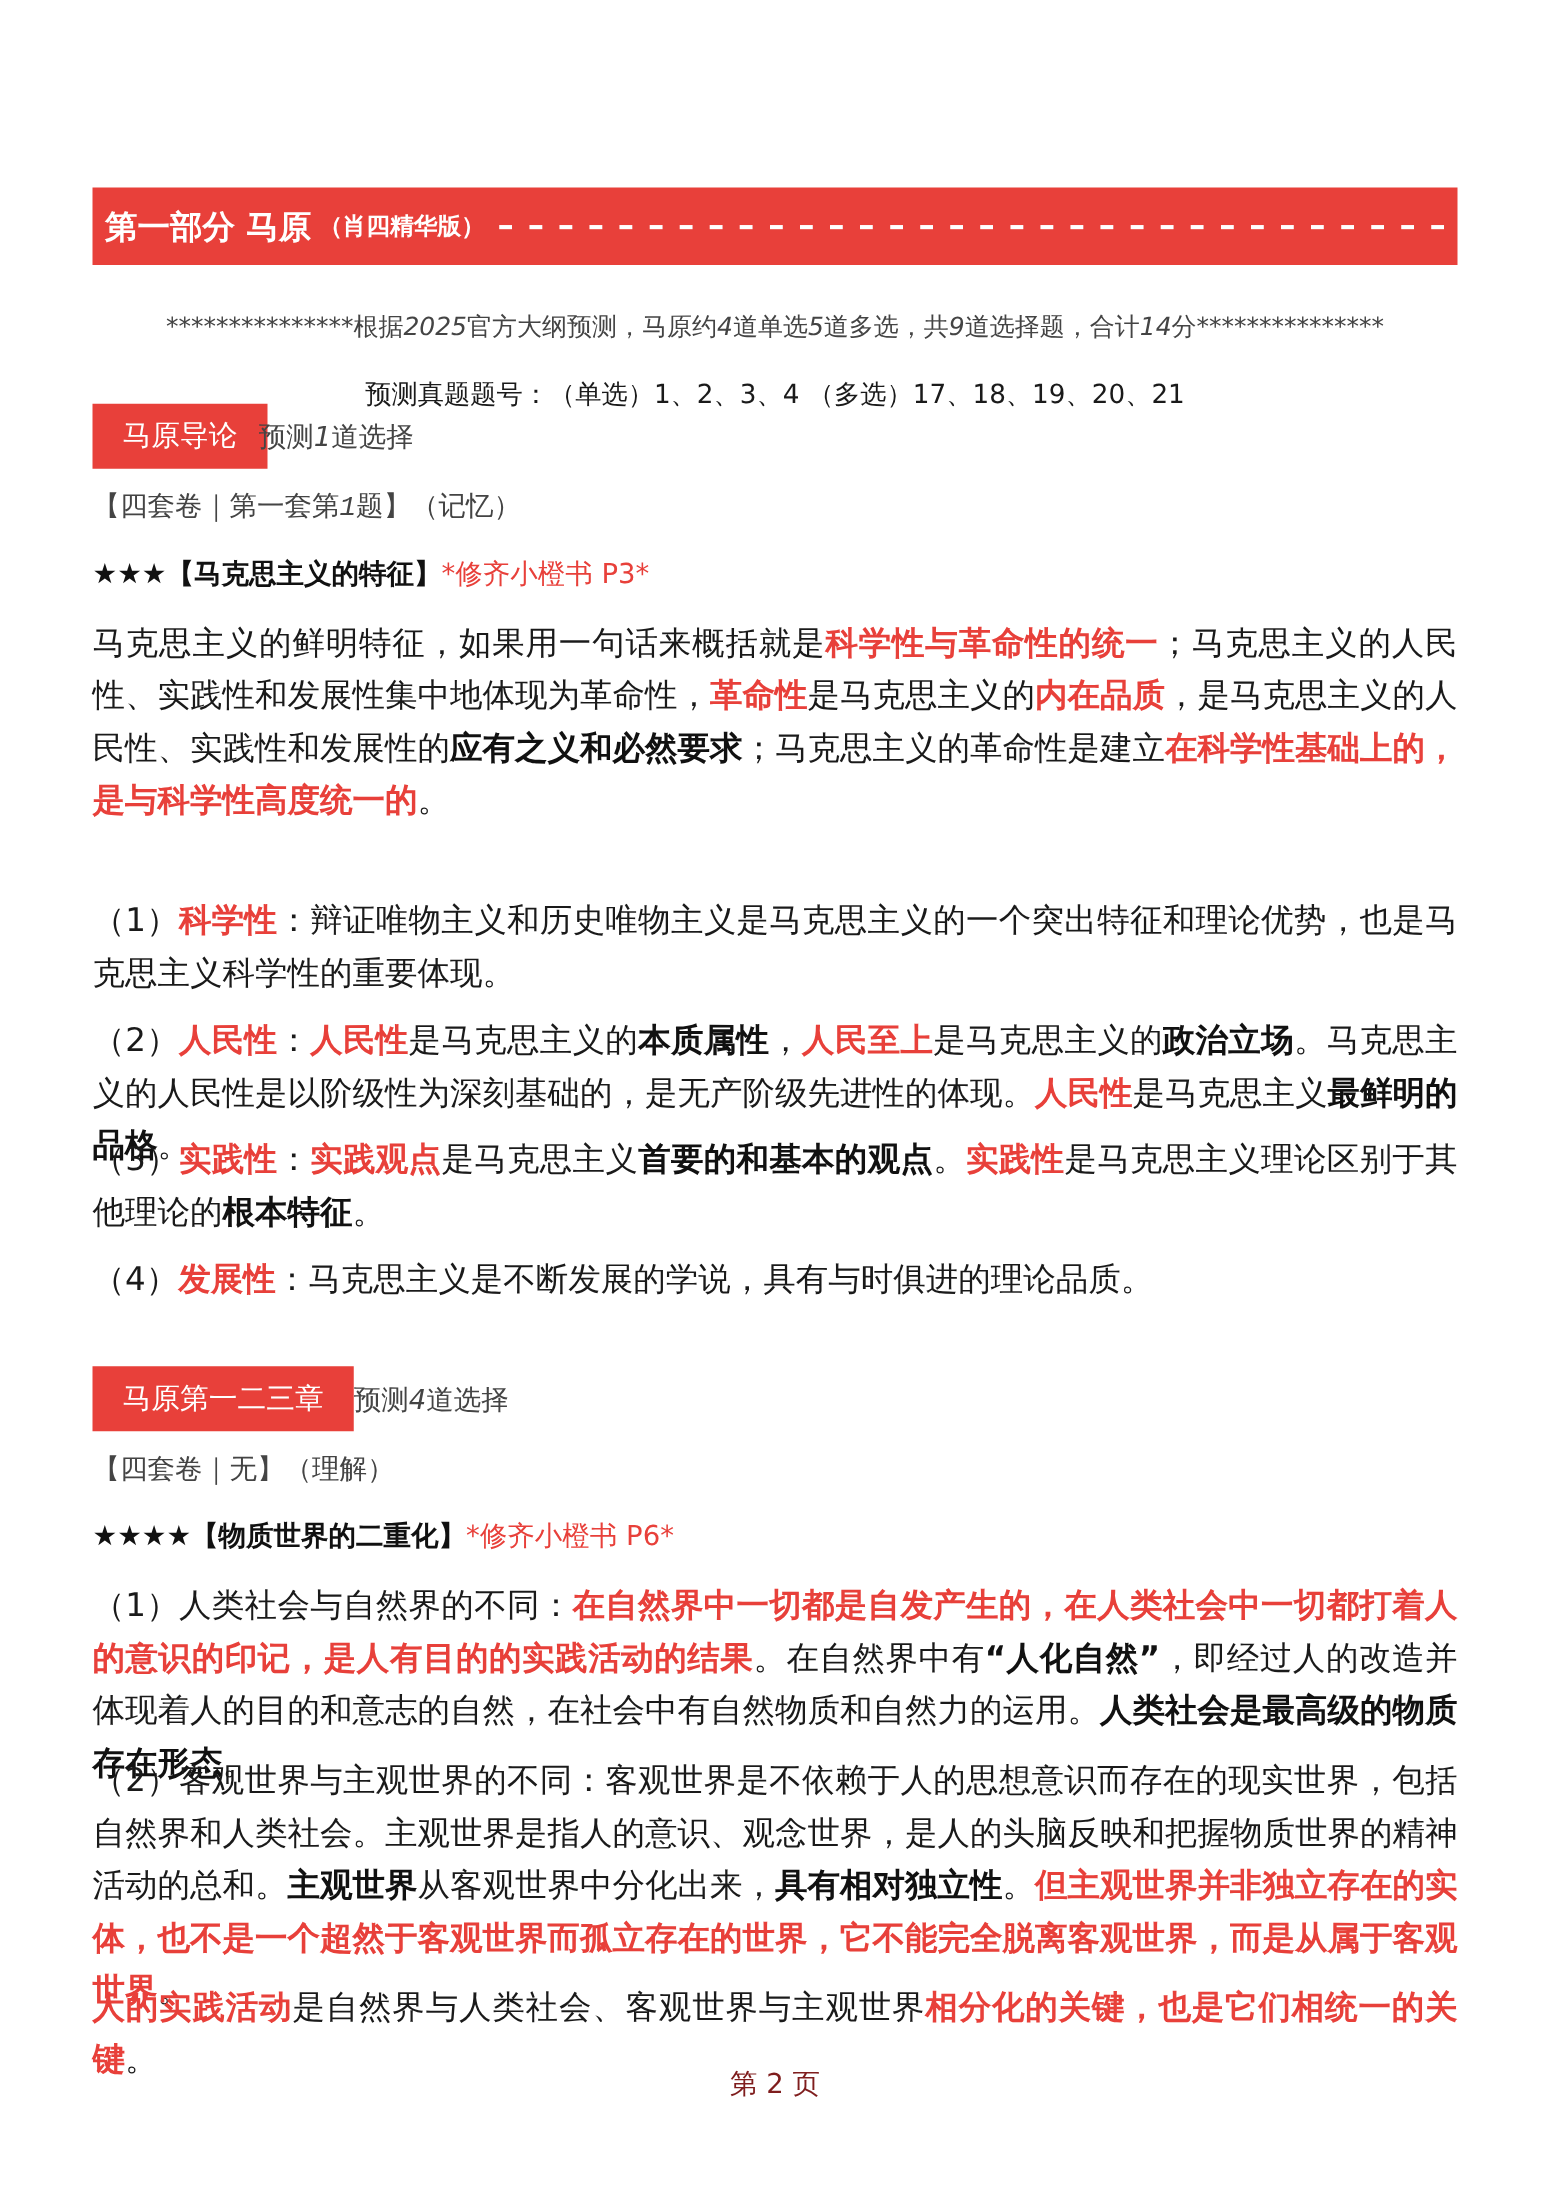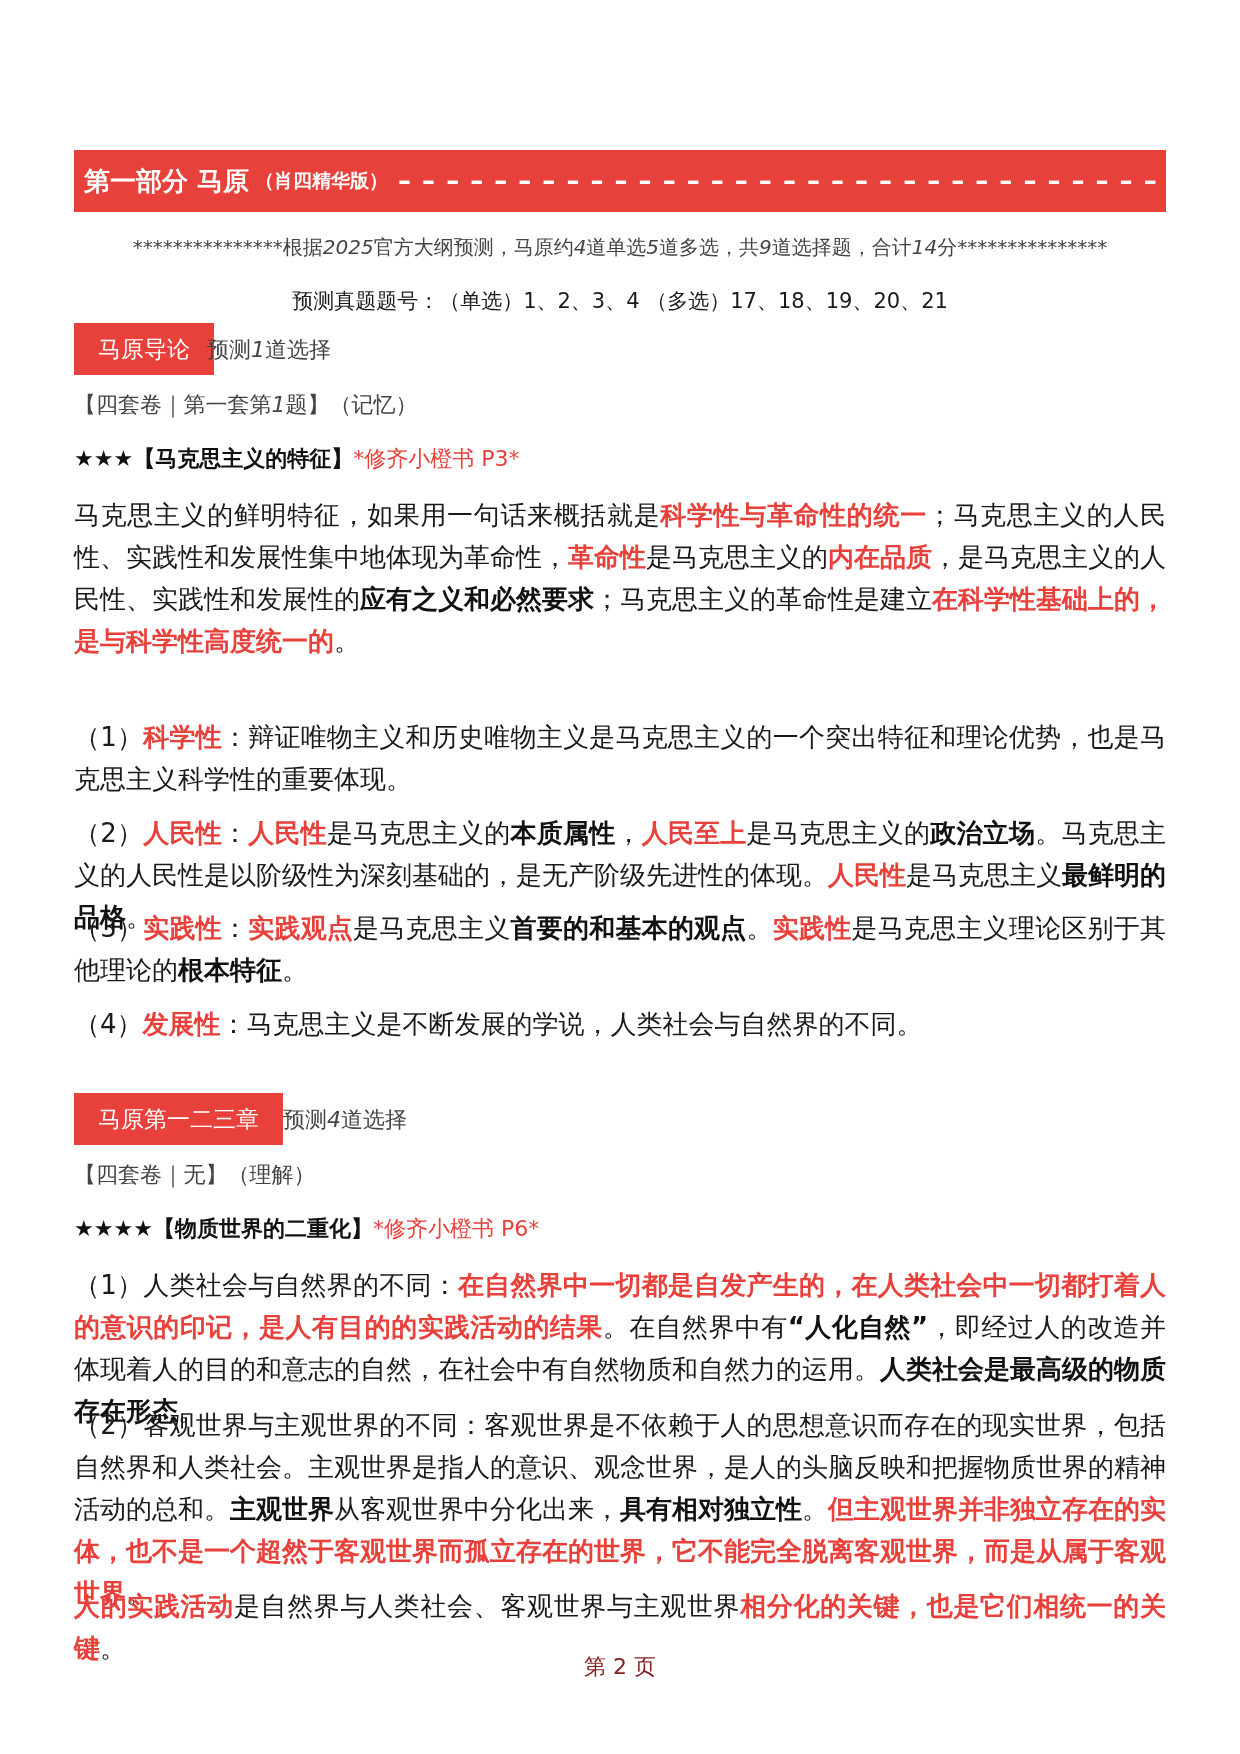--- a/index.html
+++ b/index.html
@@ -13,21 +13,21 @@
     position: absolute; left: 74px; top: 150px; width: 1092px; height: 62px;
     background: #e8403a; color: #ffffff; box-sizing: border-box;
     padding-left: 10px; display: flex; align-items: center; overflow: hidden;
     white-space: nowrap;
   }
   .part-header .title { font-size: 26px; font-weight: bold; }
   .part-header .sub { font-size: 19px; font-weight: bold; margin-left: 6px; }
   .part-header .dashes { font-size: 26px; font-weight: bold; margin-left: 10px; letter-spacing: 1px; }
 
   .center-line {
-    position: absolute; left: 74px; width: 1092px; text-align: center; white-space: nowrap;
+    position: absolute; left: 74px; width: 1092px; text-align: center; white-space: nowrap; margin-top: 14px;
   }
   .notice { top: 234px; font-size: 20px; color: #444; }
   .notice i { font-style: italic; }
   .predict { top: 287px; font-size: 21px; color: #1a1a1a; }
 
   .tag {
     position: absolute; left: 74px; background: #e8403a; color: #fff;
     font-size: 23px; height: 52px; line-height: 52px; padding: 0 24px;
   }
   .tag-note { position: absolute; font-size: 22px; color: #444; }
@@ -60,36 +60,36 @@
 <div class="center-line notice">
   <span>***************根据</span><i>2025</i><span>官方大纲预测，马原约</span><i>4</i><span>道单选</span><i>5</i><span>道多选，共</span><i>9</i><span>道选择题，合计</span><i>14</i><span>分***************</span>
 </div>
 
 <div class="center-line predict">预测真题题号：（单选）1、2、3、4 （多选）17、18、19、20、21</div>
 
 <div class="tag" style="top:323px;">马原导论</div>
 <div class="tag-note" style="left:207px; top:335px;">
   <span>预测</span><i>1</i><span>道选择</span>
 </div>
-<div class="paper" style="top:390px;">
+<div class="paper" style="top:390px;font-family:Liberation Mono, monospace;">
   <span>【四套卷｜第一套第</span><i>1</i><span>题】（记忆）</span>
 </div>
 <div class="kp-title" style="top:444px;">
   <span>★★★</span><span>【马克思主义的特征】</span><span class="ref">*修齐小橙书 P3*</span>
 </div>
 
 <div class="para" style="top:494px;"><span class="s">马克思主义的鲜明特征，如果用一句话来概括就是</span><span class="r">科学性与革命性的统一</span><span class="s">；马克思主义的人民性、实践性和发展性集中地体现为革命性，</span><span class="r">革命性</span><span class="s">是马克思主义的</span><span class="r">内在品质</span><span class="s">，是马克思主义的人民性、实践性和发展性的</span><span class="b">应有之义和必然要求</span><span class="s">；马克思主义的革命性是建立</span><span class="r">在科学性基础上的，是与科学性高度统一的</span><span class="s">。</span></div>
 
 <div class="para" style="top:716px;"><span class="n">（1）</span><span class="r">科学性</span><span class="s">：</span><span class="s">辩证唯物主义和历史唯物主义是马克思主义的一个突出特征和理论优势，也是马克思主义科学性的重要体现。</span></div>
 
 <div class="para" style="top:812px;"><span class="n">（2）</span><span class="r">人民性</span><span class="s">：</span><span class="r">人民性</span><span class="s">是马克思主义的</span><span class="b">本质属性</span><span class="s">，</span><span class="r">人民至上</span><span class="s">是马克思主义的</span><span class="b">政治立场</span><span class="s">。马克思主义的人民性是以阶级性为深刻基础的，是无产阶级先进性的体现。</span><span class="r">人民性</span><span class="s">是马克思主义</span><span class="b">最鲜明的品格</span><span class="s">。</span></div>
 
 <div class="para" style="top:907px;"><span class="n">（3）</span><span class="r">实践性</span><span class="s">：</span><span class="r">实践观点</span><span class="s">是马克思主义</span><span class="b">首要的和基本的观点</span><span class="s">。</span><span class="r">实践性</span><span class="s">是马克思主义理论区别于其他理论的</span><span class="b">根本特征</span><span class="s">。</span></div>
 
-<div class="para" style="top:1003px;"><span class="n">（4）</span><span class="r">发展性</span><span class="s">：</span><span class="s">马克思主义是不断发展的学说，人类社会与自然界的不同。</span></div>
+<div class="para" style="top:1003px;"><span class="n">（4）</span><span class="r">发展性</span><span class="s">：</span><span class="s">马克思主义是不断发展的学说，具有与时俱进的理论品质。</span></div>
 
 <div class="tag" style="top:1093px;">马原第一二三章</div>
 <div class="tag-note" style="left:283px; top:1105px;">
   <span>预测</span><i>4</i><span>道选择</span>
 </div>
 <div class="paper" style="top:1160px;">
   <span>【四套卷｜无】</span><span>（理解）</span>
 </div>
 <div class="kp-title" style="top:1214px;">
   <span>★★★★</span><span>【物质世界的二重化】</span><span class="ref">*修齐小橙书 P6*</span>

